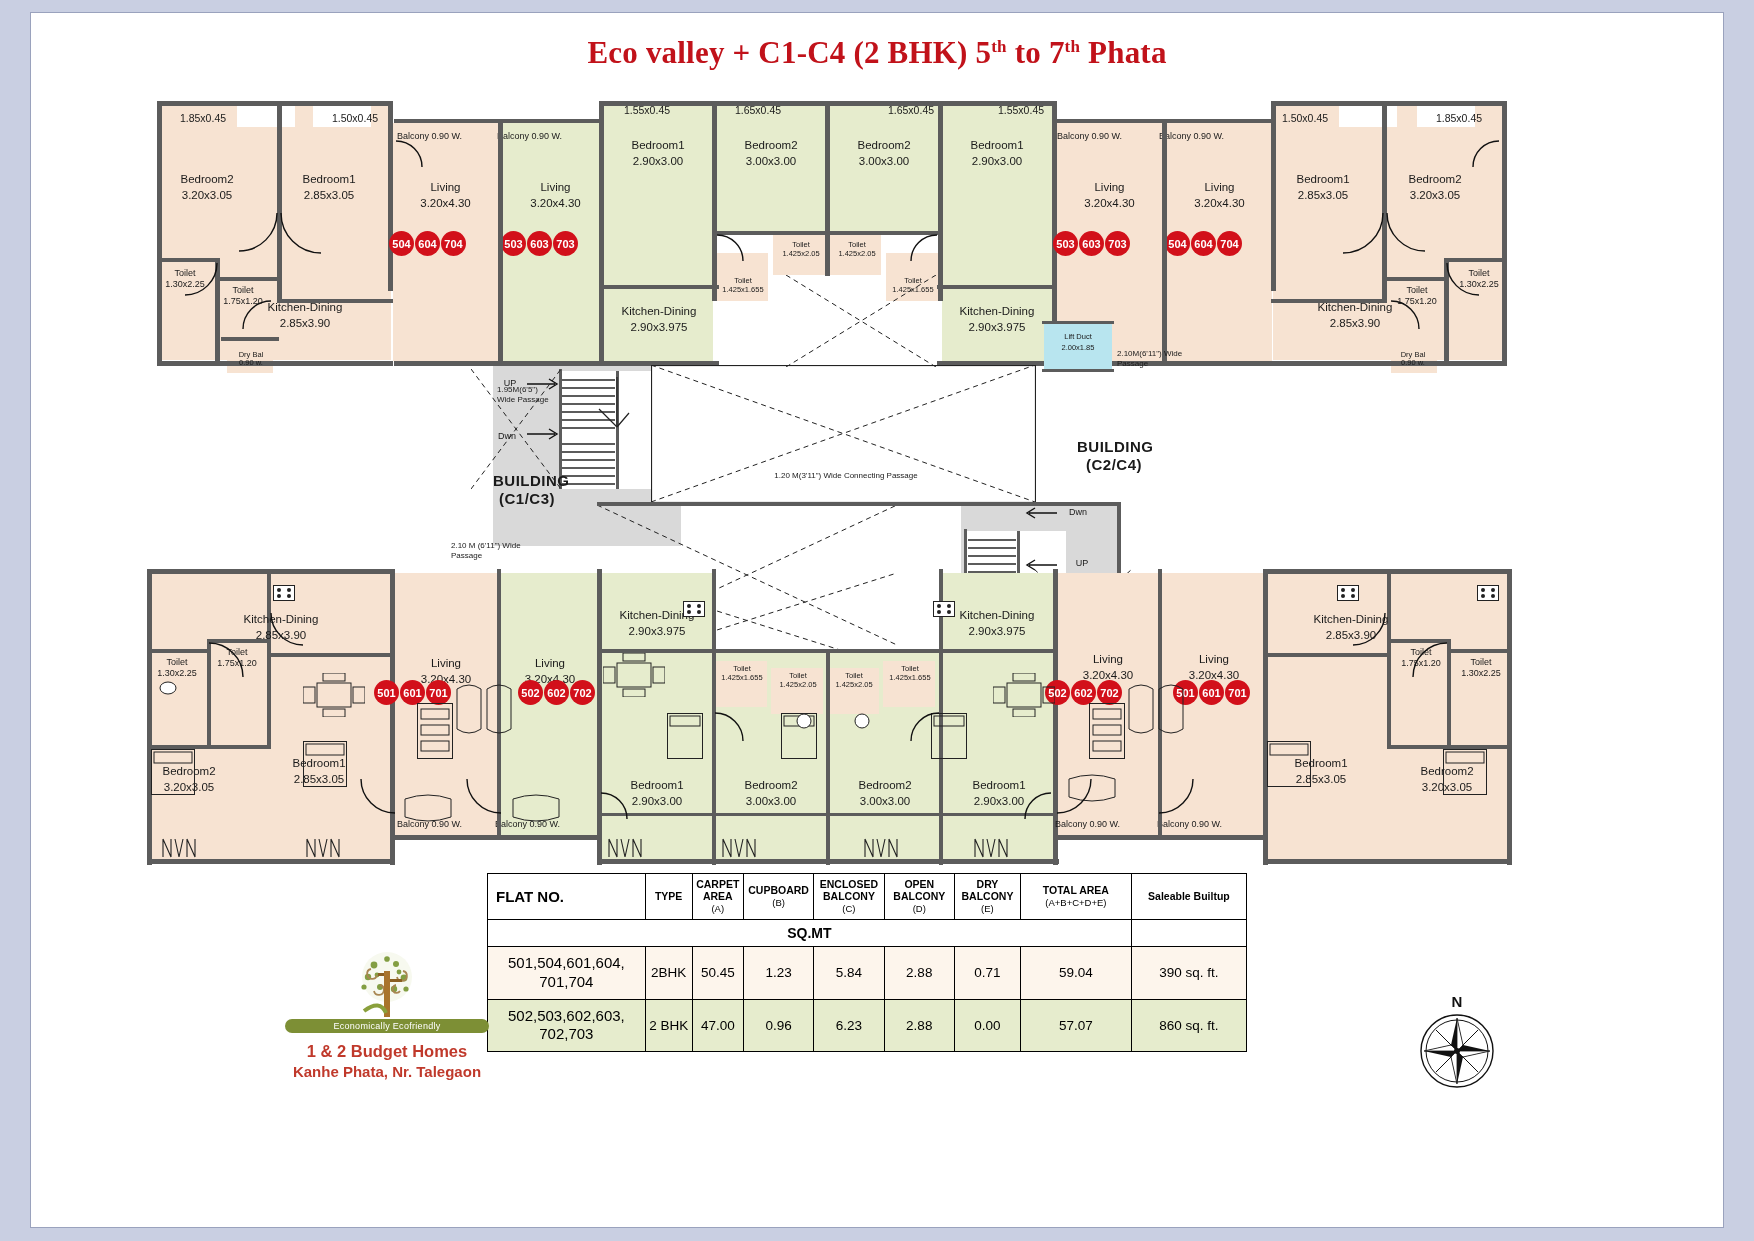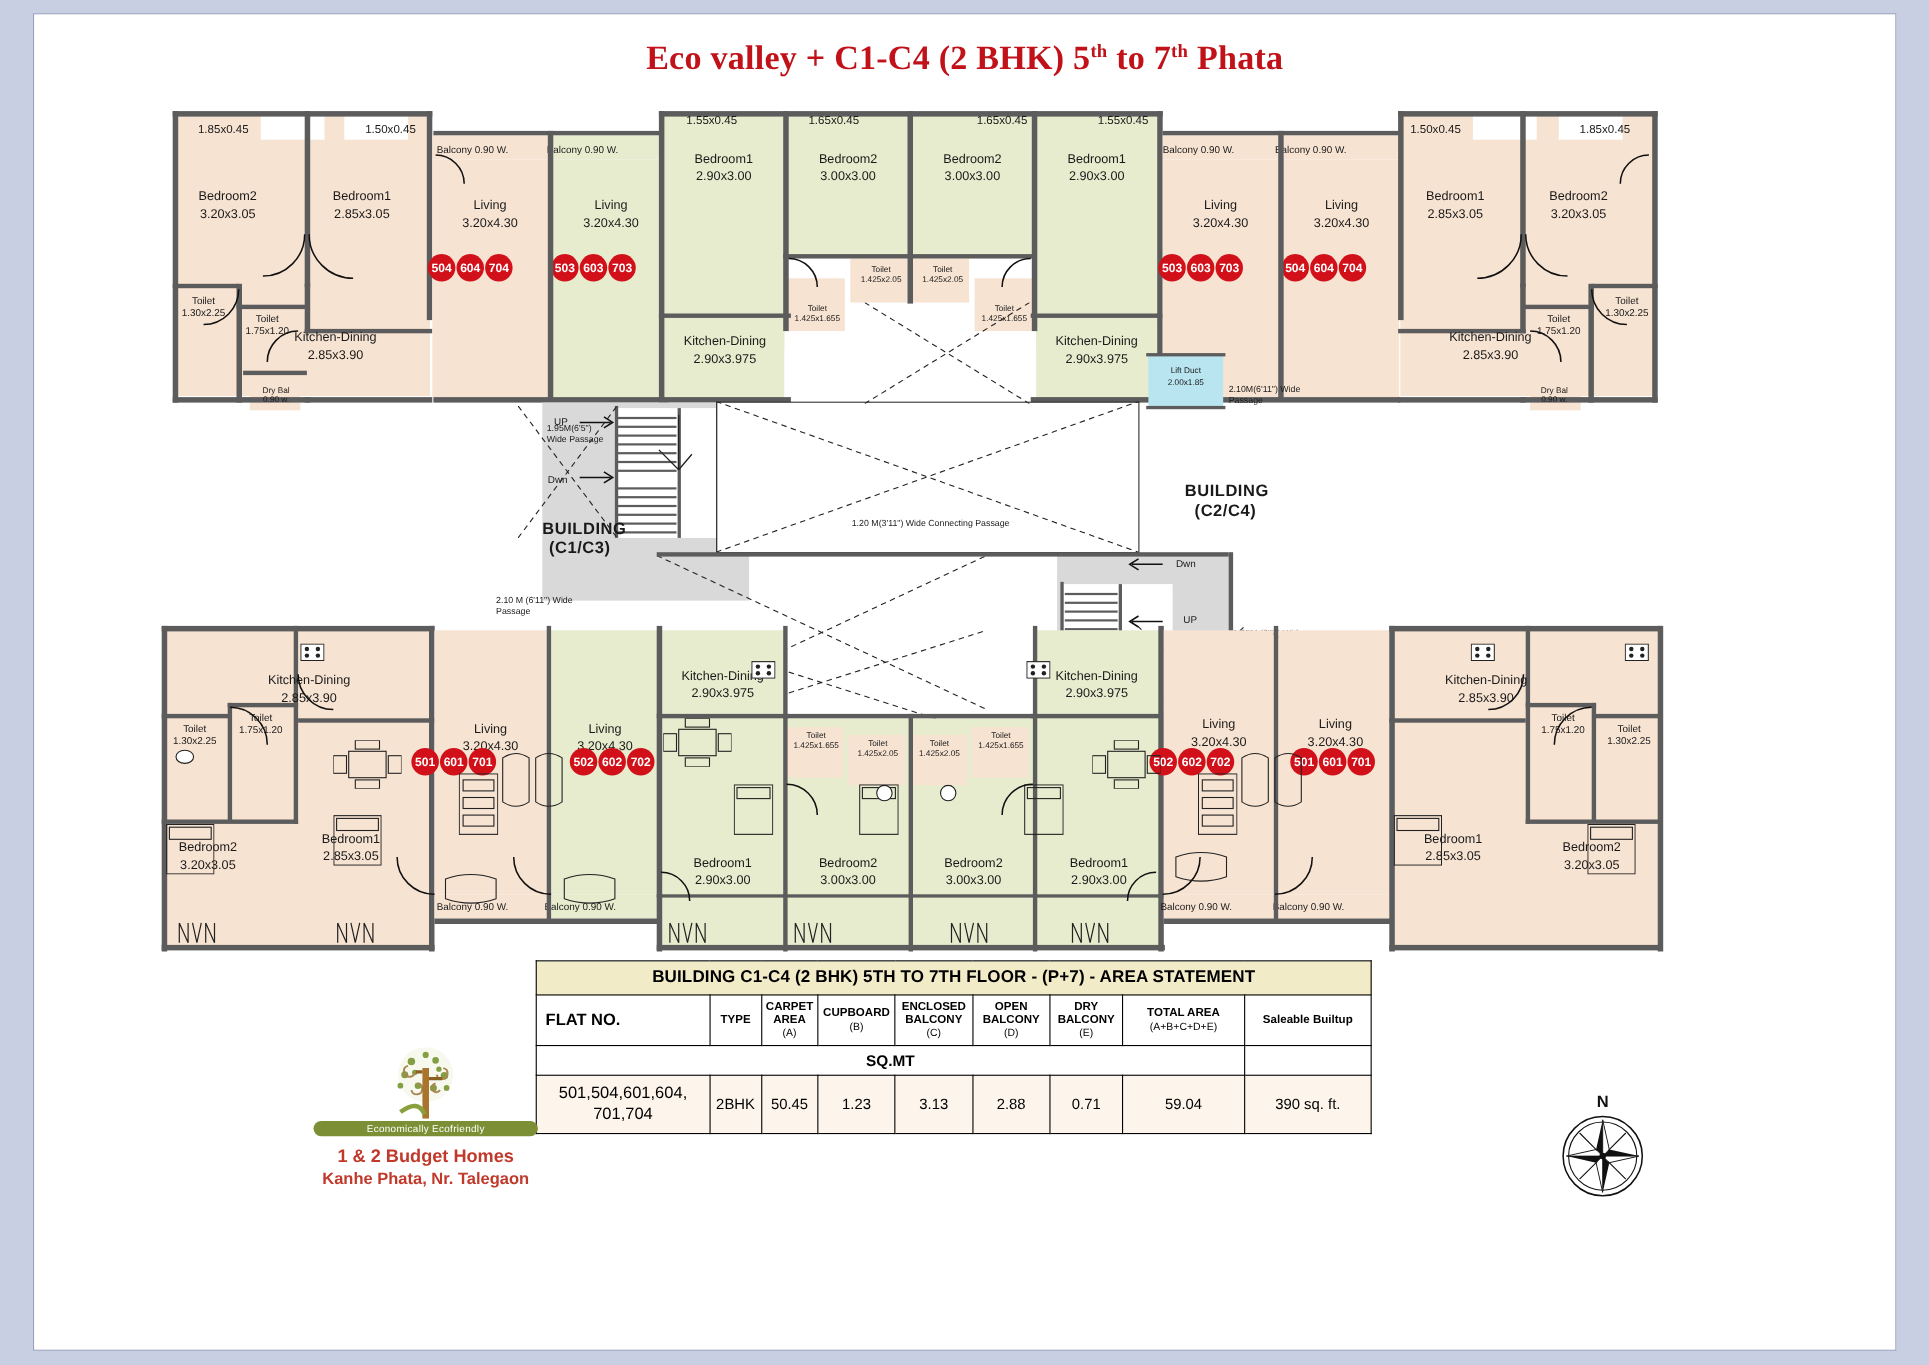--- a/index.html
+++ b/index.html
@@ -704,23 +704,20 @@
       <path d="M470 800 A34 34 0 0 1 436 766"></path>
       <path d="M1128 800 A34 34 0 0 0 1162 766"></path>
       <path d="M1026 800 A34 34 0 0 0 1060 766"></path>
       <path d="M570 780 A26 26 0 0 1 596 806"></path>
       <path d="M1020 780 A26 26 0 0 0 994 806"></path>
     </g>
   </svg>
 
   <table id="area-table">
     <tbody>
-        <tr>
-      <td class="t-title" colspan="9">BUILDING C1-C4 (2 BHK) 5TH TO 7TH FLOOR - (P+7) - AREA STATEMENT</td>
-    </tr>
     <tr>
       <td class="t-head flat-head" style="width:148px;">FLAT NO.</td>
       <td class="t-head" style="width:44px;">TYPE</td>
       <td class="t-head" style="width:48px;">
         <span>CARPET AREA</span><br>
         <span class="sub">(A)</span>
       </td>
       <td class="t-head" style="width:66px;">
         <span>CUPBOARD</span><br>
         <span class="sub">(B)</span>
@@ -746,25 +743,37 @@
     <tr>
       <td class="t-unit" colspan="8">SQ.MT</td>
       <td class="t-unit" style="border-top:1px solid #000;"></td>
     </tr>
     <tr class="row-a">
       <td class="t-cell flatcol" style="white-space:pre-line;">501,504,601,604,
 701,704</td>
       <td class="t-cell">2BHK</td>
       <td class="t-cell">50.45</td>
       <td class="t-cell">1.23</td>
-      <td class="t-cell">3.13</td>
+      <td class="t-cell">5.84</td>
       <td class="t-cell">2.88</td>
       <td class="t-cell">0.71</td>
       <td class="t-cell">59.04</td>
       <td class="t-cell">390 sq. ft.</td>
+    </tr>
+    <tr class="row-b">
+      <td class="t-cell flatcol" style="white-space:pre-line;">502,503,602,603,
+702,703</td>
+      <td class="t-cell">2 BHK</td>
+      <td class="t-cell">47.00</td>
+      <td class="t-cell">0.96</td>
+      <td class="t-cell">6.23</td>
+      <td class="t-cell">2.88</td>
+      <td class="t-cell">0.00</td>
+      <td class="t-cell">57.07</td>
+      <td class="t-cell">860 sq. ft.</td>
     </tr>
   </tbody>
     </table>
 
   <div id="logo">
     <svg width="86" height="66" viewBox="0 0 86 66" style="display:block;margin:0 auto;">
       <circle cx="43" cy="26" r="25" fill="#f7f9ef"></circle>
       <g fill="#7d9a3a" opacity="0.95">
         <circle cx="30" cy="14" r="3.4"></circle>
           <circle cx="52" cy="13" r="3"></circle>

